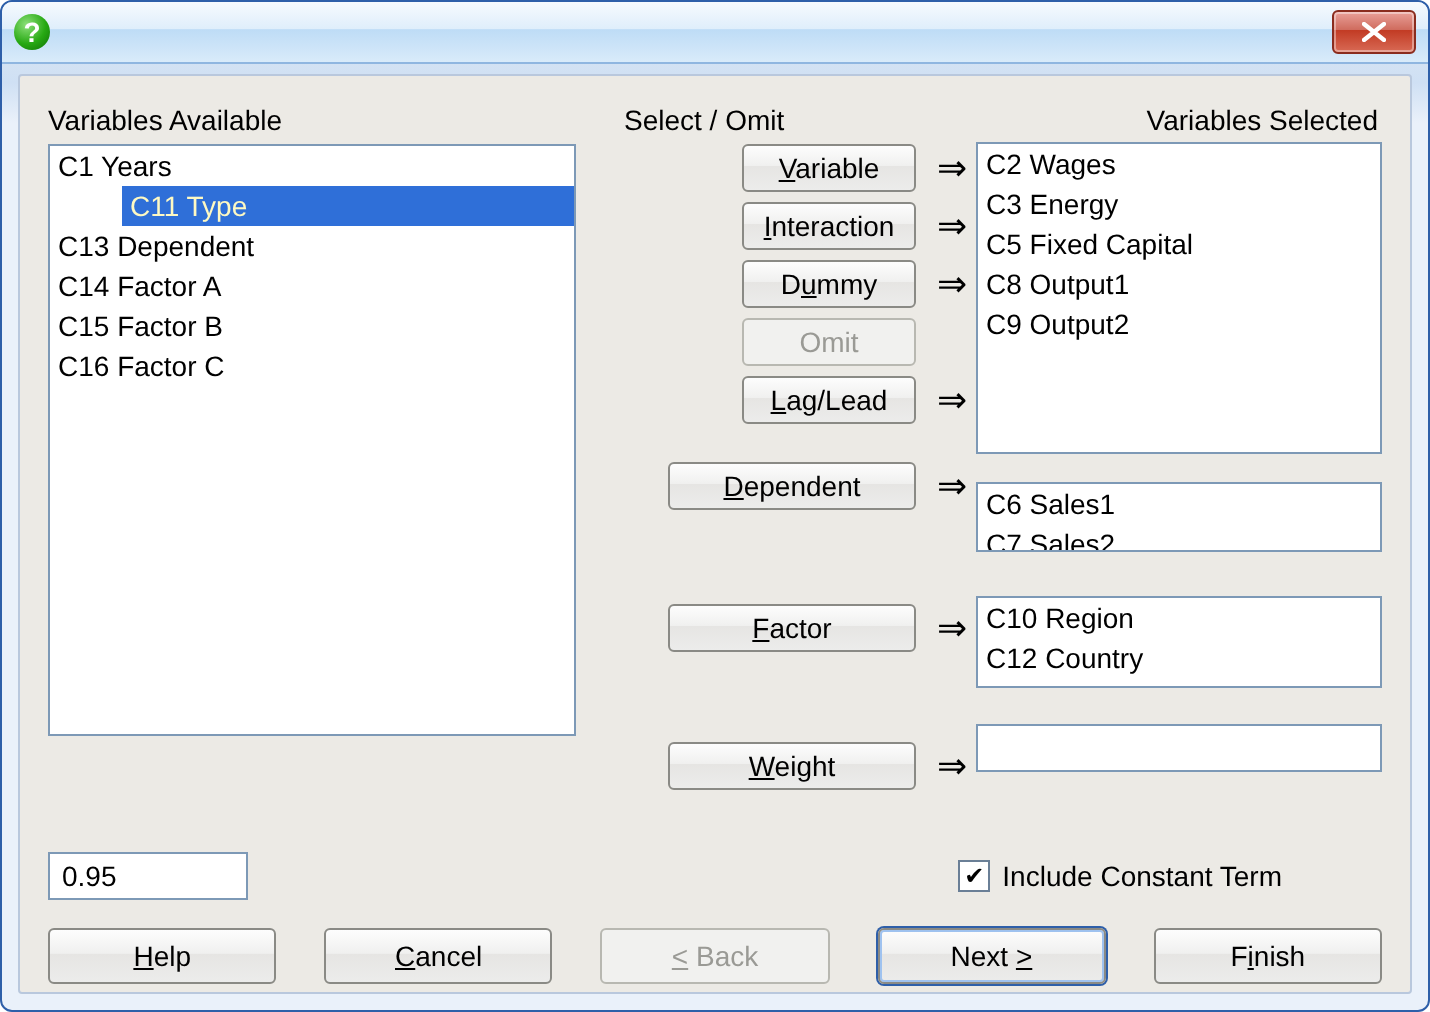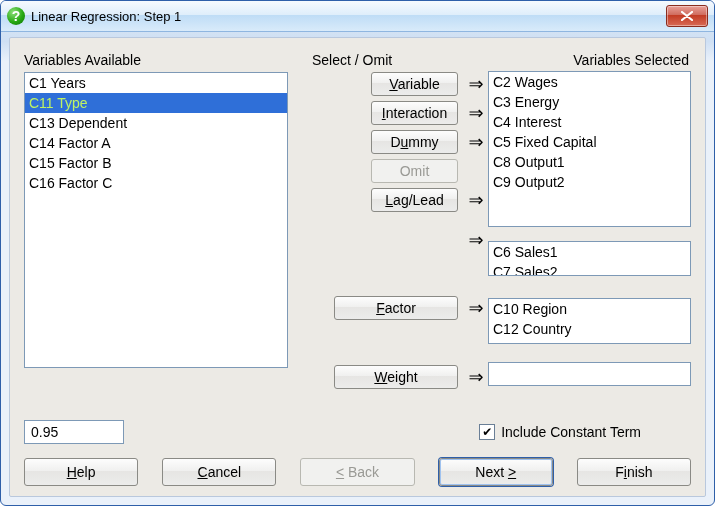--- a/index.html
+++ b/index.html
@@ -90,21 +90,22 @@
     width: 264px;
     height: 296px;
   }
   .list-item {
     padding: 0 4px;
     white-space: nowrap;
     cursor: default;
   }
   .list-item.selected {
     background: #2f6fd8;
-    color: #bef264;
+    color: #fef9c3;
+    margin-left: 36px;
   }
   .mid-col {
     width: 200px;
     display: flex;
     flex-direction: column;
     align-items: flex-end;
     padding-right: 0;
     box-sizing: border-box;
   }
   .btn-row {
@@ -220,21 +221,20 @@
 </style>
 </head>
 <body>
 
 <div class="window">
 
   <div class="titlebar">
     <div class="title-icon">
         <span>?</span>
       </div>
-    <div class="title-text">Linear Regression: Step 1</div>
     <div class="close-btn">
       <svg width="12" height="10" viewBox="0 0 12 10">
         <path d="M1 1 L11 9 M11 1 L1 9" stroke="#fff" stroke-width="2.2" stroke-linecap="round"></path>
       </svg>
     </div>
   </div>
 
   <div class="client">
 
     <div class="top-labels">
@@ -280,20 +280,23 @@
         <div class="btn-row">
           <div class="btn">
               <span><span class="u">L</span>ag/Lead</span>
             </div>
           <div class="arrow">⇒</div>
         </div>
 
         <div class="spacer-mid"></div>
 
         <div class="btn-row wide">
+          <div class="btn">
+              <span><span class="u">D</span>ependent</span>
+            </div>
           <div class="arrow">⇒</div>
         </div>
 
         <div style="height:42px"></div>
 
         <div class="btn-row wide">
           <div class="btn">
               <span><span class="u">F</span>actor</span>
             </div>
           <div class="arrow">⇒</div>
@@ -306,21 +309,20 @@
               <span><span class="u">W</span>eight</span>
             </div>
           <div class="arrow">⇒</div>
         </div>
       </div>
 
       <div class="sel-col">
         <div class="listbox sel-box-main" id="sel-main">
             <div class="list-item">C2 Wages</div>
             <div class="list-item">C3 Energy</div>
-            <div class="list-item">C4 Interest</div>
             <div class="list-item">C5 Fixed Capital</div>
             <div class="list-item">C8 Output1</div>
             <div class="list-item">C9 Output2</div>
           </div>
         <div class="listbox sel-box-dep" id="sel-dep">
             <div class="list-item">C6 Sales1</div>
             <div class="list-item">C7 Sales2</div>
           </div>
         <div class="listbox sel-box-fac" id="sel-fac">
             <div class="list-item">C10 Region</div>

